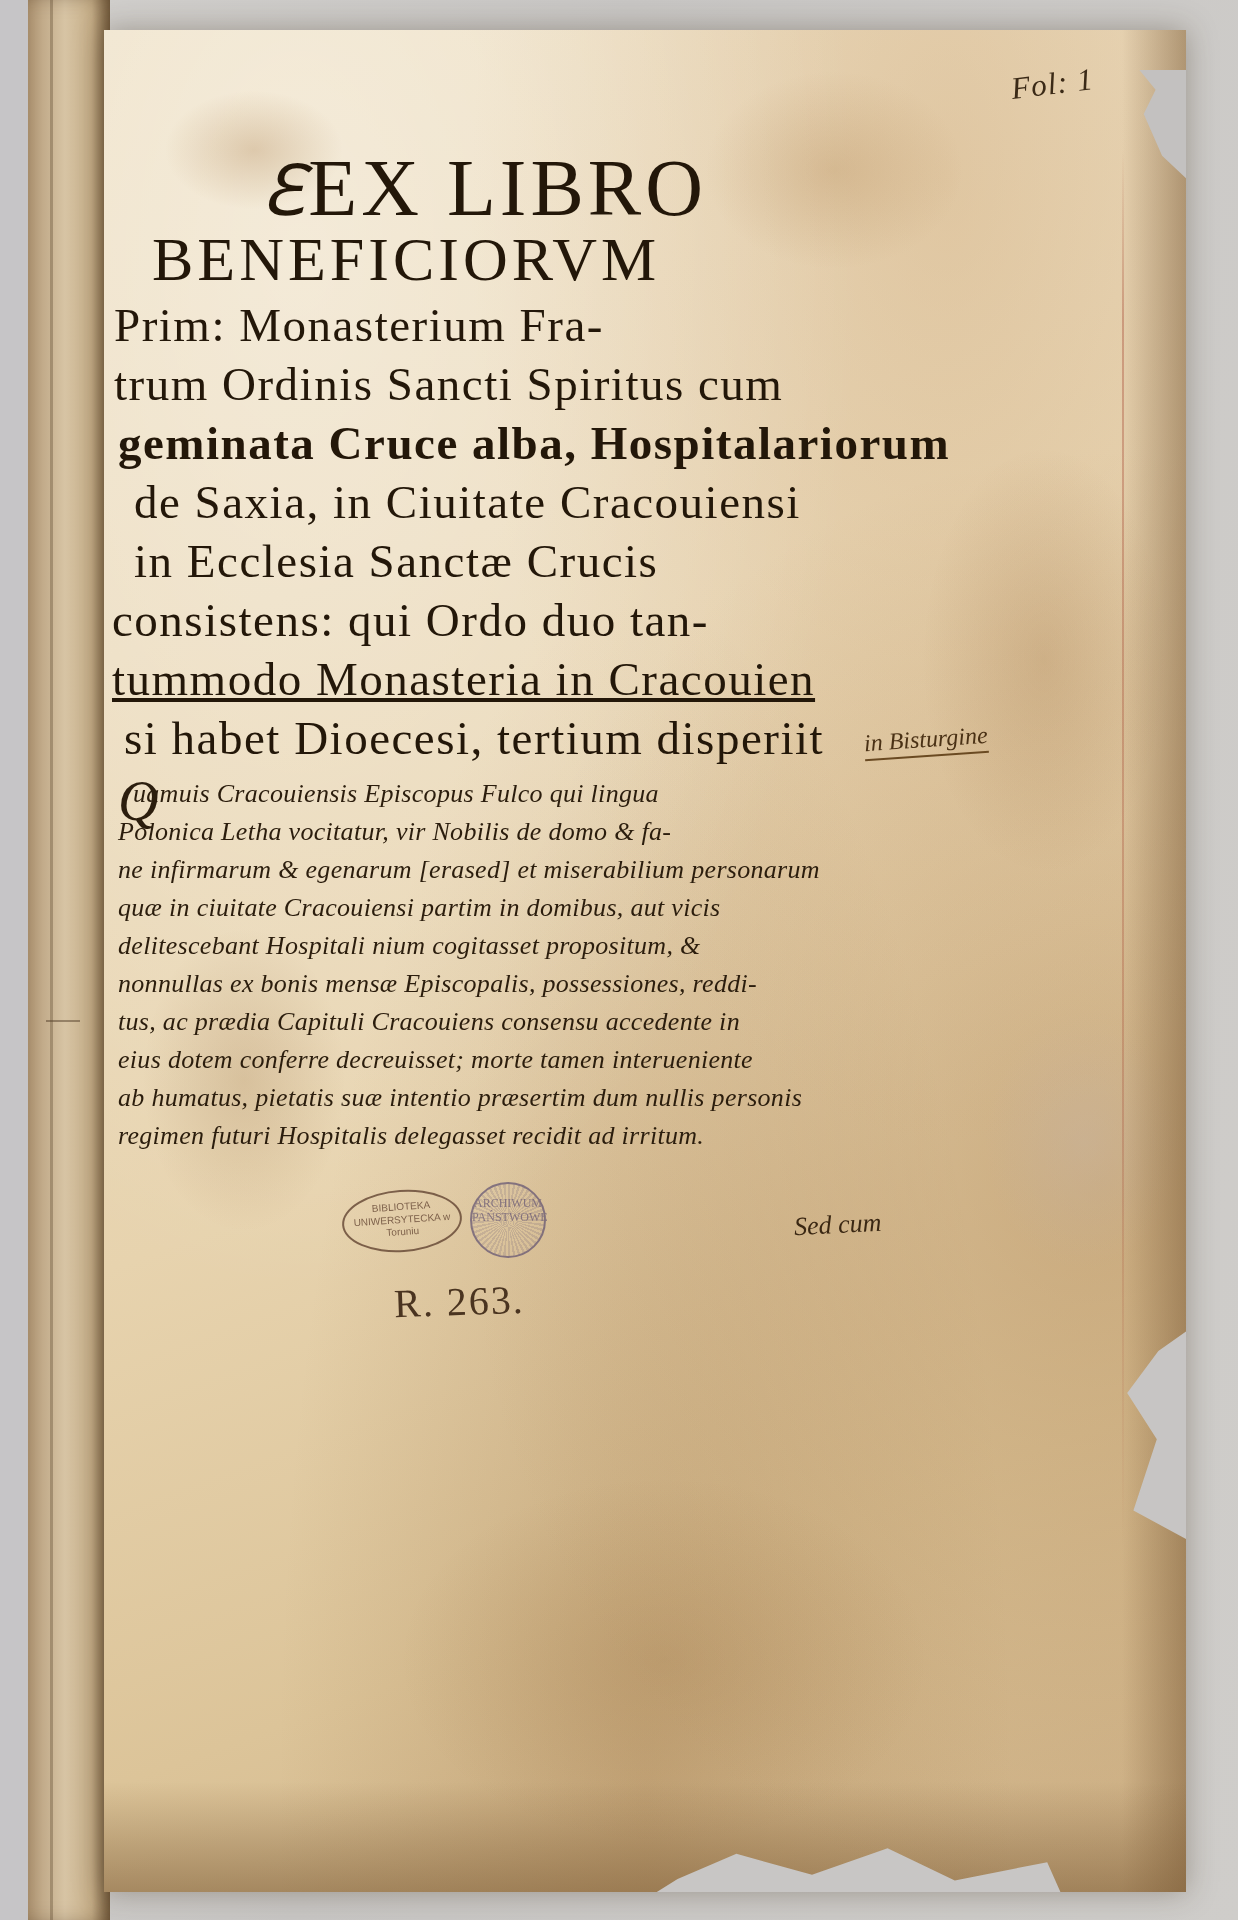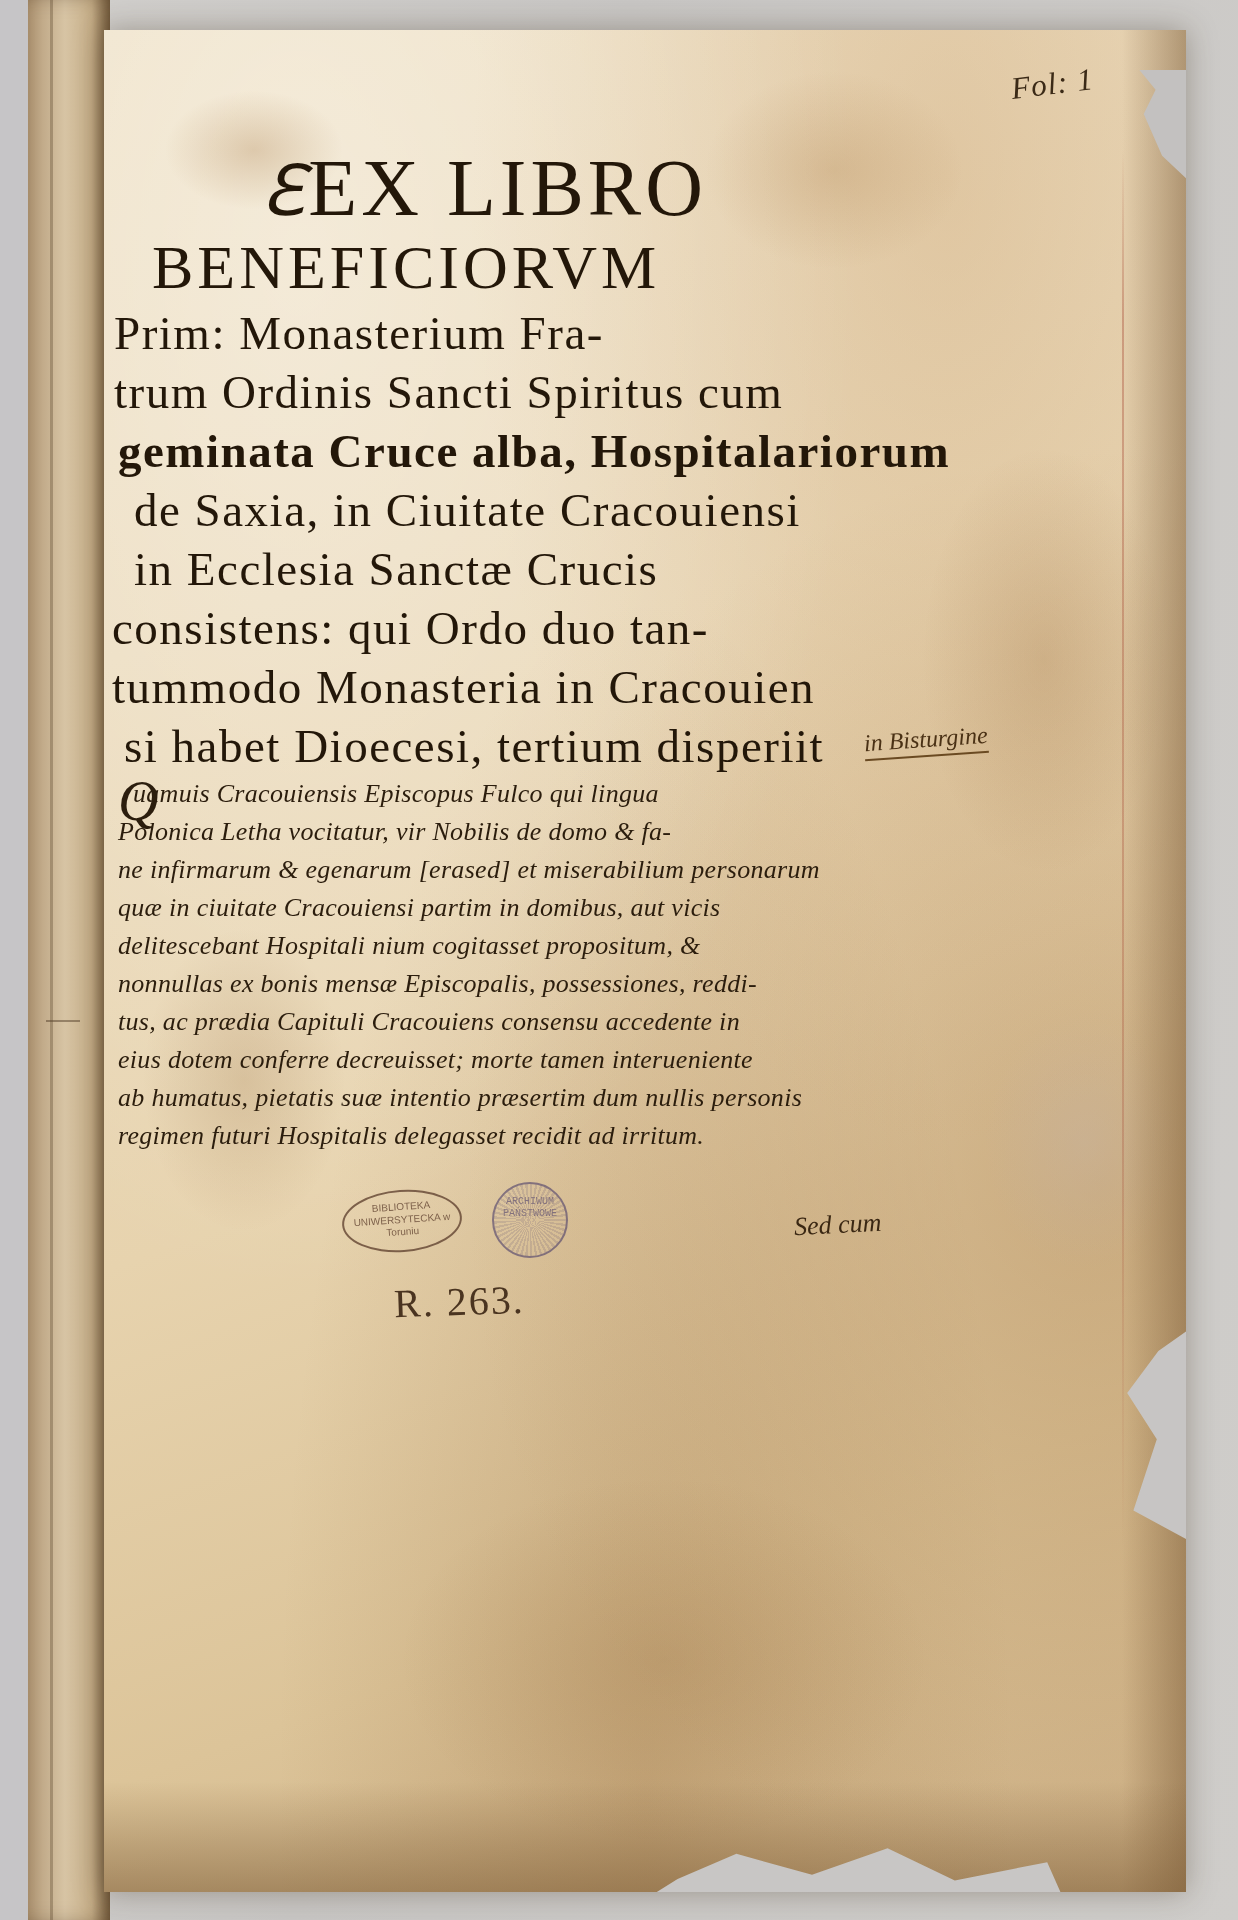--- a/index.html
+++ b/index.html
@@ -124,35 +124,34 @@
     font-size: 80px;
     letter-spacing: 4px;
     margin-left: 150px;
     font-weight: 400;
   }
   .ttl-1 .orn { font-size: 72px; font-style: italic; }
   .ttl-2 {
     font-size: 62px;
     letter-spacing: 4px;
     margin-left: 40px;
-    margin-top: 8px;
   }
   .ttl-line {
     font-size: 47px;
     letter-spacing: 1.5px;
     margin-top: 12px;
     margin-left: 4px;
     font-family: "Liberation Serif", serif;
   }
   .ttl-line.i2 { margin-left: 2px; }
   .ttl-line.i3 { margin-left: 2px; }
   .ttl-line.i4 { margin-left: 6px; font-weight: bold; }
   .ttl-line.i5 { margin-left: 22px; }
   .ttl-line.i6 { margin-left: 0px; }
-  .ttl-line.i7 { margin-left: 0px; }
+  .ttl-line.i7 { margin-left: 0px; text-decoration: underline; }
   .ttl-line.i8 { margin-left: 12px; }
 
   #marginal-note {
     position: absolute;
     left: 760px; top: 696px;
     font-family: "Liberation Serif", serif;
     font-style: italic;
     font-size: 24px;
     color: #4a3115;
     transform: rotate(-4deg);
@@ -193,26 +192,26 @@
     position:absolute; left:238px; top:1160px;
     width:120px; height:62px; border:2px solid #5a3b2a;
     border-radius:50%;
     transform: rotate(-4deg);
     color:#5a3b2a; font-size:10px; text-align:center;
     font-family:"Liberation Sans", sans-serif;
     line-height:1.25; padding-top:9px; box-sizing:border-box;
     opacity:.75;
   }
   #stamp-round {
-    position:absolute; left:388px; top:1152px;
+    position:absolute; left:366px; top:1152px;
     width:76px; height:76px; border-radius:50%;
     border:2px solid #4a3d6a;
     color:#4a3d6a; opacity:.6;
-    font-family:Liberation Mono, monospace;
-    font-size:10px; text-align:center; line-height:1.2;
+    font-family:Liberation Serif, serif;
+    font-size:12px; text-align:center; line-height:1.2;
     padding-top:12px; box-sizing:border-box;
     background:
       repeating-conic-gradient(from 0deg, rgba(74,61,106,.25) 0deg 4deg, rgba(74,61,106,0) 4deg 8deg);
   }
   #stamp-round span { display:block; }
   #shelfmark {
     position:absolute; left:290px; top:1248px;
     font-family:"Liberation Serif", serif;
     font-size:40px; color:#4a3420;
     transform: rotate(-2deg);

